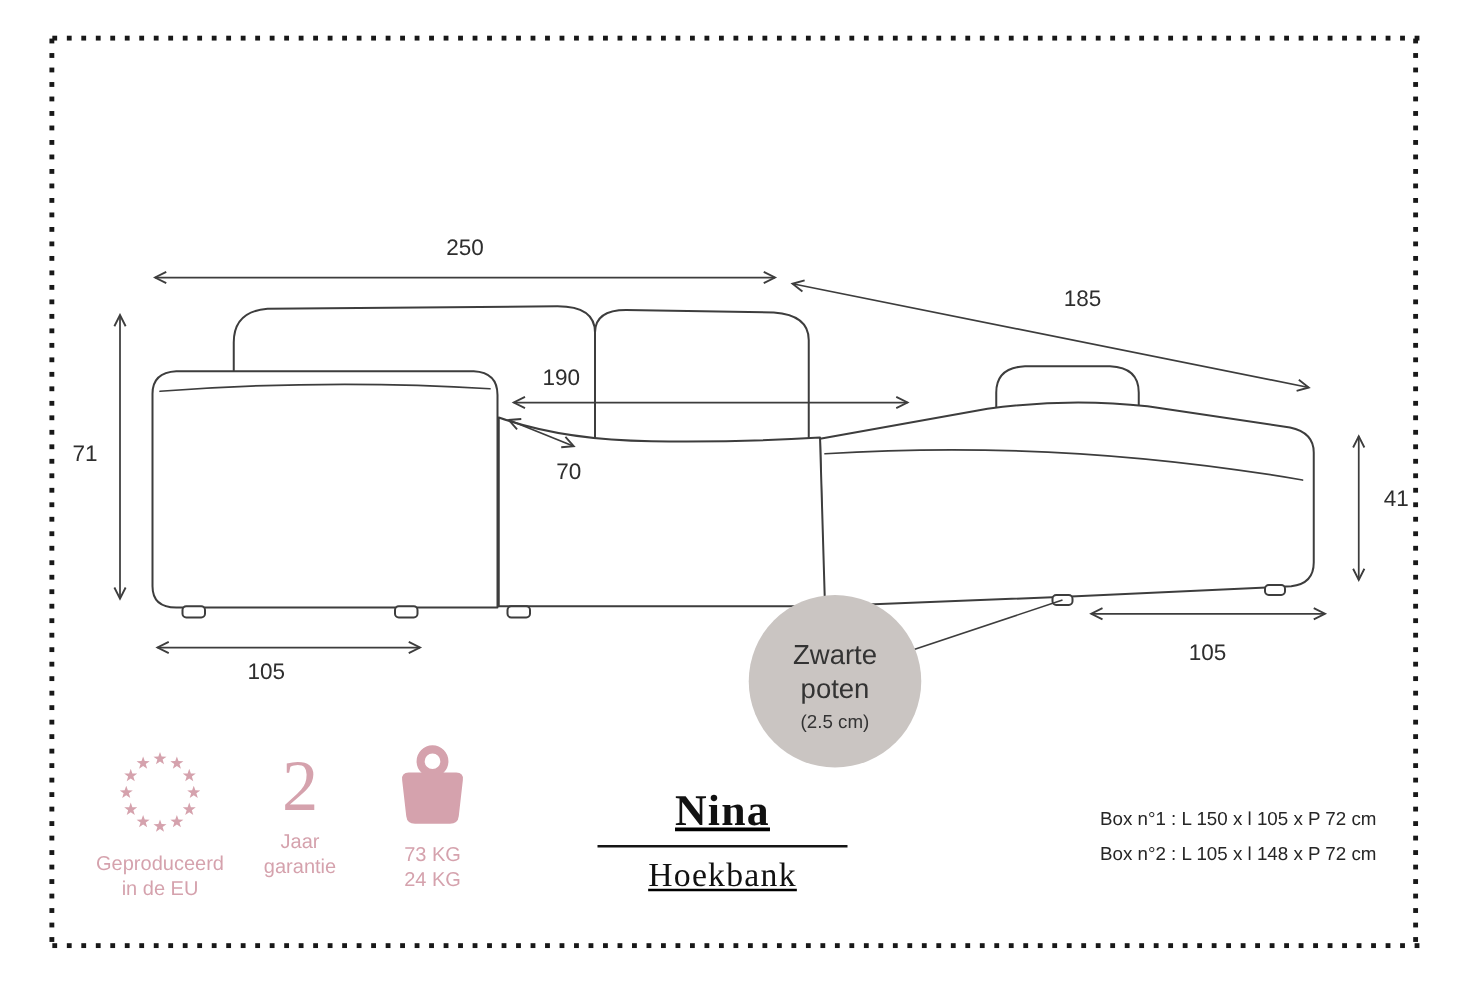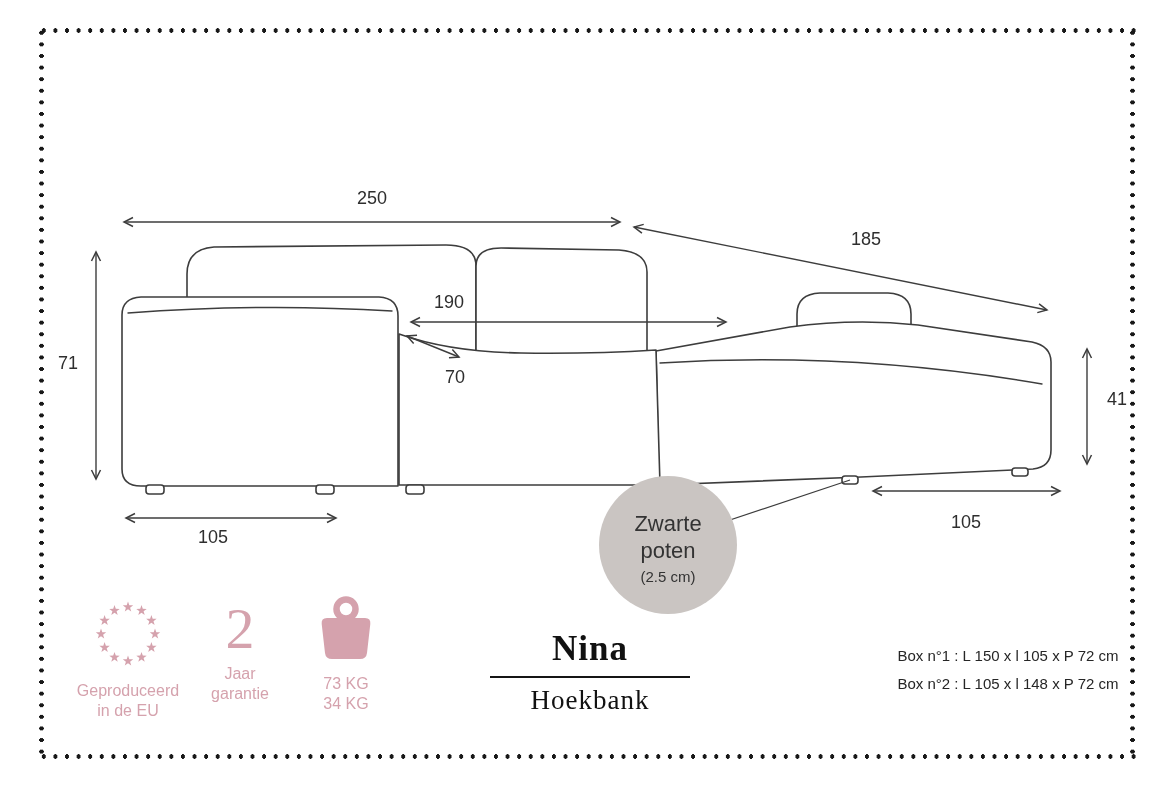--- a/index.html
+++ b/index.html
@@ -39,22 +39,22 @@
   .badge-big{font:22px "Liberation Sans",sans-serif;fill:#333333;text-anchor:middle;}
   .badge-small{font:15px "Liberation Sans",sans-serif;fill:#333333;text-anchor:middle;}
 
   
   .block{position:absolute;text-align:center;}
   .eu{left:72px;top:597px;width:112px;}
   .eu svg{margin-bottom:6px;}
   .warranty{left:198px;top:598px;width:84px;}
   .weight{left:298px;top:594px;width:96px;}
   .weight svg{margin-bottom:4px;}
-  .product{left:452px;top:629px;width:276px;}
-  .boxes{left:880px;top:642px;width:256px;text-align:center;}
+  .product{left:440px;top:629px;width:276px;text-decoration:underline;}
+  .boxes{left:880px;top:642px;width:256px;text-align:left;}
   .cap{font-size:16px;line-height:20px;}
   .pink{color:var(--accent);}
   .big2{font-family:"Liberation Serif",serif;font-size:58px;line-height:62px;margin-bottom:4px;}
   .pname{font-family:"Liberation Serif",serif;font-weight:700;font-size:35px;letter-spacing:1px;color:#111111;}
   .prule{width:200px;border-top:2px solid #151515;margin:7px auto 7px auto;}
   .ptype{font-family:"Liberation Serif",serif;font-size:27px;letter-spacing:1px;color:#111111;}
   .boxline{font-size:15px;line-height:28px;color:#262626;white-space:nowrap;}
   .pinkfill{fill:var(--accent);}
   .pinkstroke{stroke:var(--accent);fill:none;}
 </style>
@@ -157,21 +157,21 @@
   <div class="cap pink">Jaar</div>
   <div class="cap pink">garantie</div>
 </div>
 
 <div class="block weight">
   <svg width="72" height="72" viewBox="0 0 72 72">
     <circle class="pinkstroke" cx="36" cy="15" r="9.5" stroke-width="6.5"></circle>
     <path class="pinkfill" d="M17 24 L55 24 Q61 24 60.3 30 L57 59 Q56.3 65 50 65 L22 65 Q15.7 65 15 59 L11.7 30 Q11 24 17 24 Z"></path>
   </svg>
   <div class="cap pink">73 KG</div>
-  <div class="cap pink">34 KG</div>
+  <div class="cap pink">24 KG</div>
 </div>
 
 <div class="block product">
   <div class="pname">Nina</div>
   <div class="prule"></div>
   <div class="ptype">Hoekbank</div>
 </div>
 
 <div class="block boxes">
   <div class="boxline">Box n°1 : L 150 x l 105 x P 72 cm</div>

